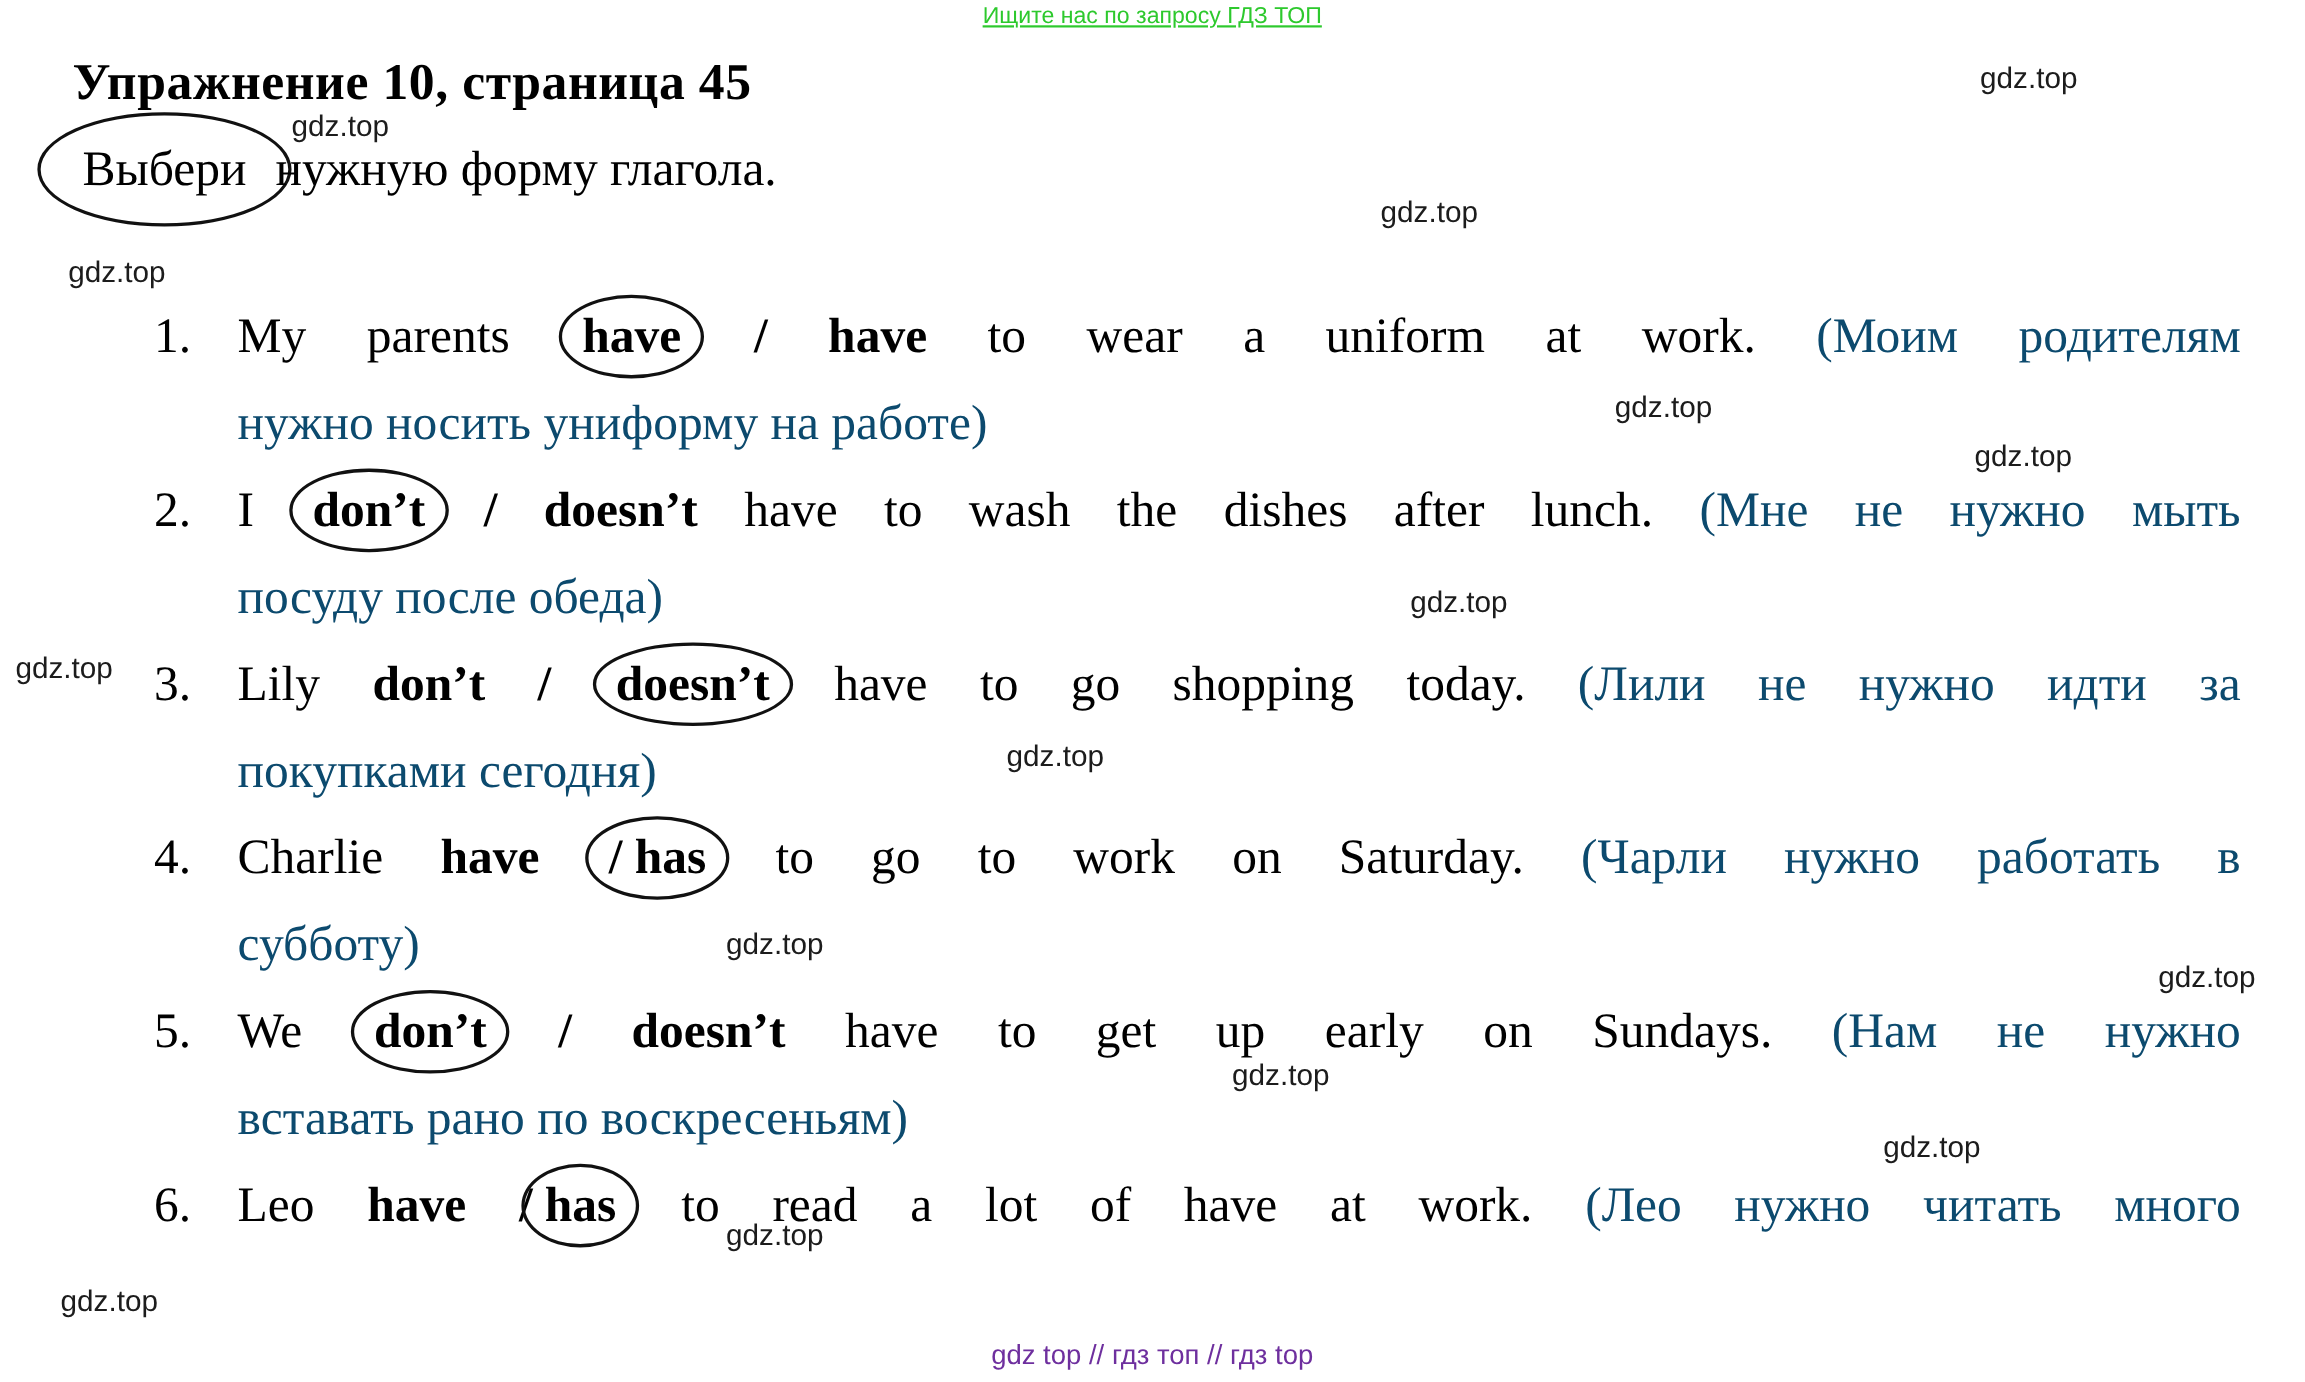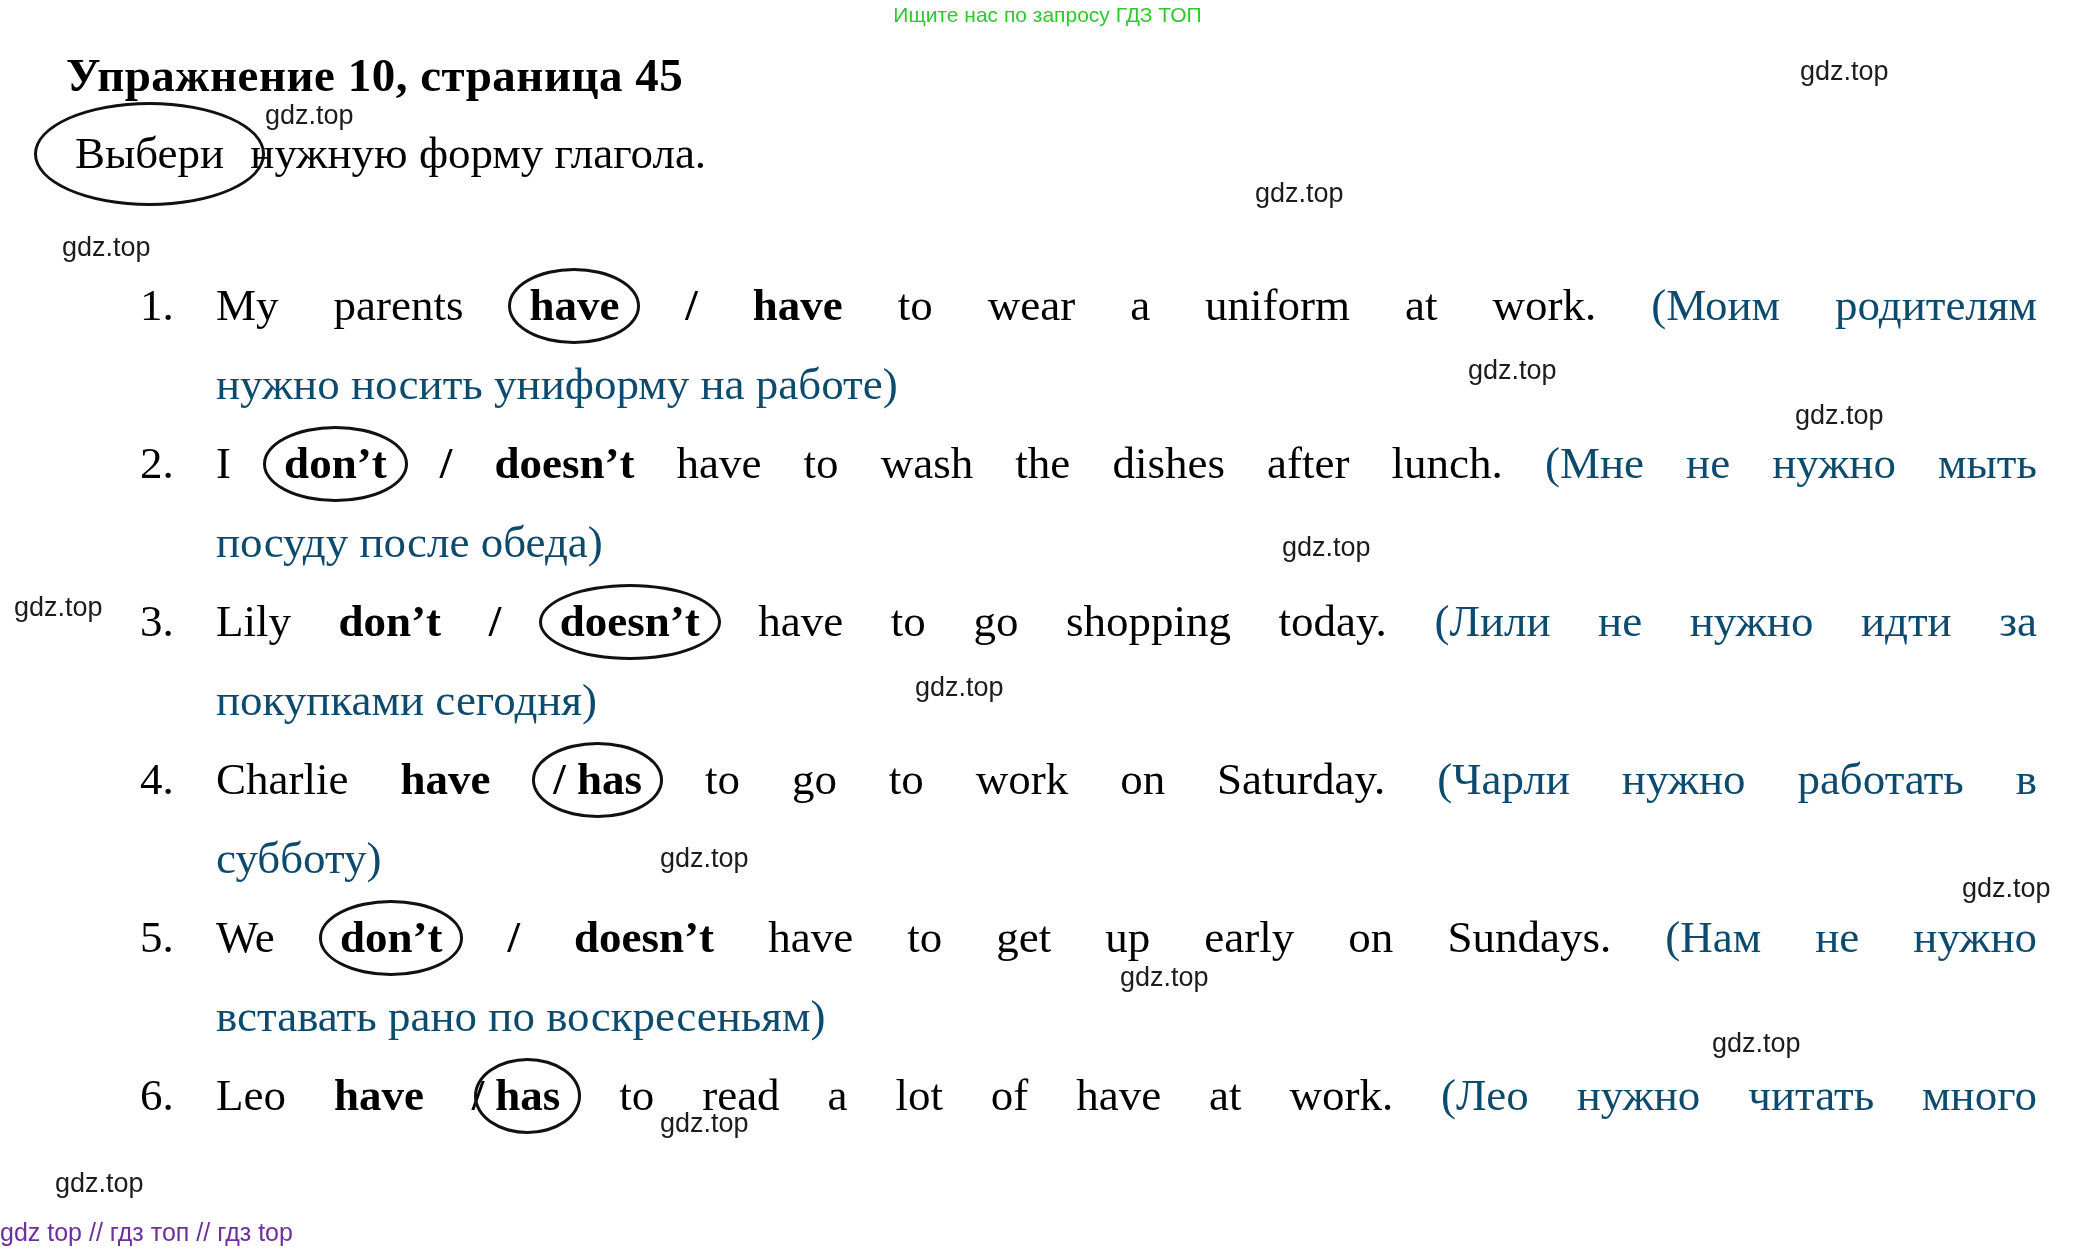--- a/index.html
+++ b/index.html
@@ -13,20 +13,21 @@
     color: #000;
   }
   .top-banner {
     position: absolute;
     top: 3px; left: 0;
     width: 100%;
     text-align: center;
     font-family: "Liberation Sans", sans-serif;
     font-size: 21px;
     color: #2dc92d;
+    text-decoration: underline;
   }
   .title {
     position: absolute;
     left: 66px; top: 48px;
     font-size: 47px;
     font-weight: bold;
     letter-spacing: 0.5px;
   }
   .subtitle {
     position: absolute;
@@ -78,21 +79,21 @@
     position: absolute;
     font-family: "Liberation Sans", sans-serif;
     font-size: 27px;
     color: #1c1c1c;
     white-space: nowrap;
   }
   .footer {
     position: absolute;
     left: 0; top: 1218px;
     width: 100%;
-    text-align: left;
+    text-align: center;
     font-family: "Liberation Sans", sans-serif;
     font-size: 25px;
     color: #6e2f9e;
   }
 </style>
 </head>
 <body>
 
 <div class="page">
 

